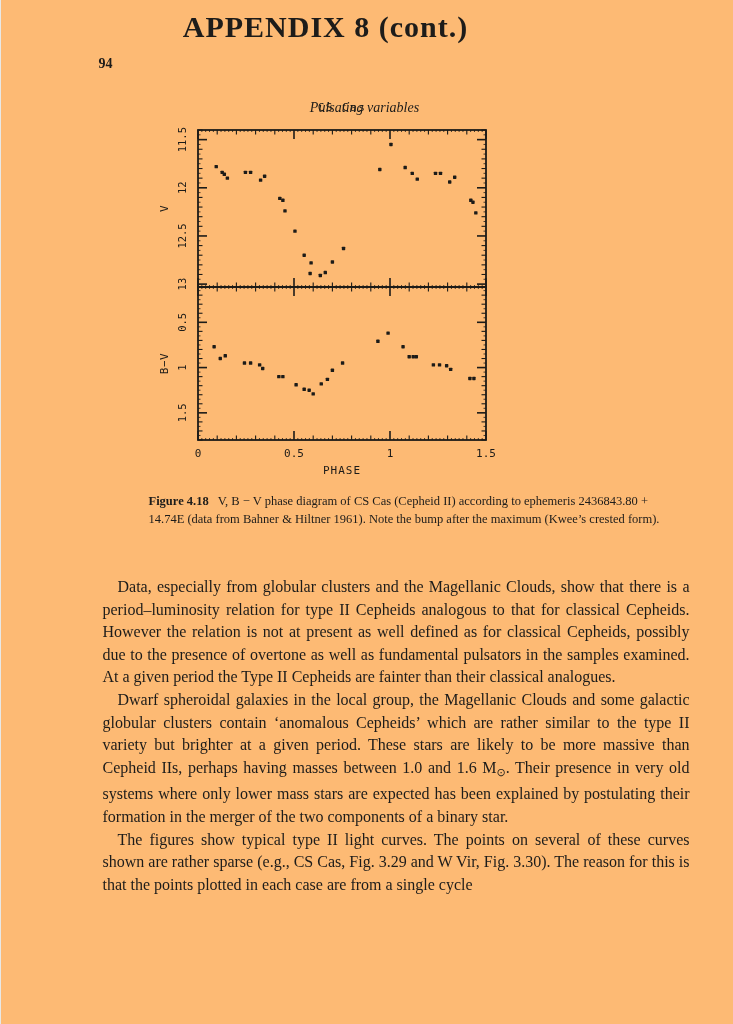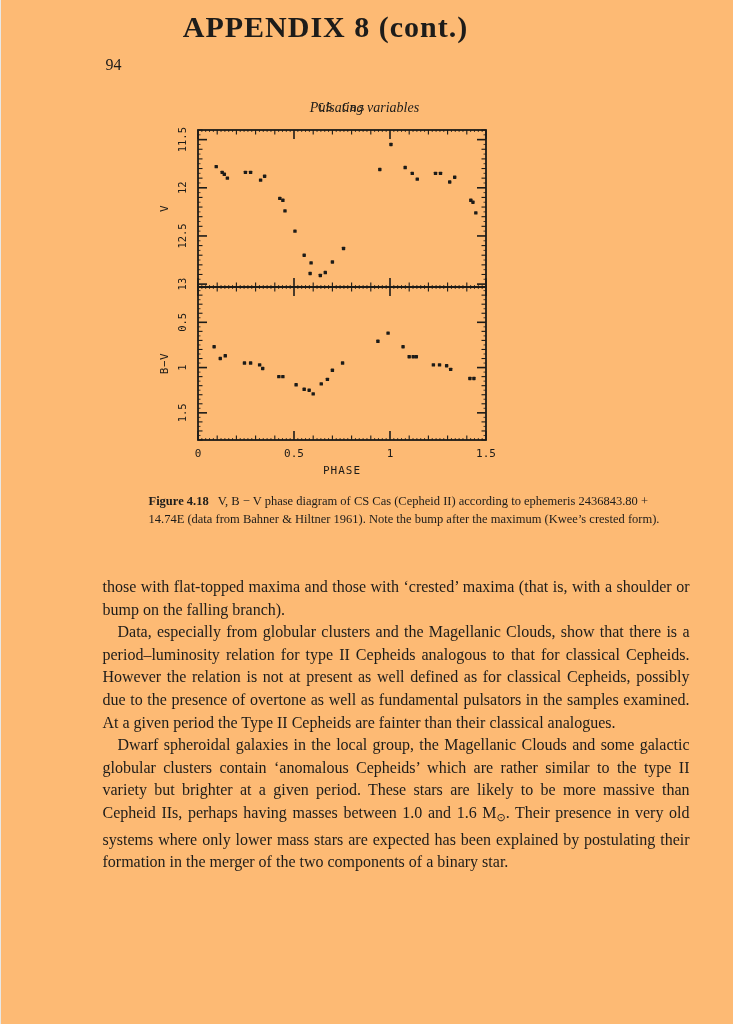--- a/index.html
+++ b/index.html
@@ -6,21 +6,21 @@
   .page {
     position:relative; width:732px; height:1024px; margin:0 auto;
     background:#fdba74; overflow:hidden;
     font-family:"Liberation Serif", serif; color:#1d1c1a;
   }
   .appendix-title {
     position:absolute; top:10px; left:0; width:650px;
     text-align:center; font-size:30px; font-weight:bold; letter-spacing:1px;
     font-family:"Liberation Serif", serif;
   }
-  .page-number { position:absolute; top:56px; left:105px; font-size:16px; }
+  .page-number { position:absolute; top:56px; left:98px; font-size:14px;font-weight:bold; }
   .running-head {
     position:absolute; top:56px; left:102px; width:524px;
     text-align:center; font-style:italic; font-size:14px;margin-top:44px;
   }
   .figure-svg { position:absolute; top:0; left:0; }
   .figure-caption {
     position:absolute; top:493px; left:148px; width:512px;
     font-size:12.5px; line-height:17.5px; text-align:left;
   }
   .figure-caption .cap-label { font-weight:bold; margin-right:9px; }
@@ -559,18 +559,18 @@
       <text x="389" y="457" font-size="11" text-anchor="middle" fill="#1c1b18" font-family="&quot;DejaVu Sans Mono&quot;, monospace" letter-spacing="0">1</text>
       <text x="485" y="457" font-size="11" text-anchor="middle" fill="#1c1b18" font-family="&quot;DejaVu Sans Mono&quot;, monospace" letter-spacing="0">1.5</text>
       <text x="341" y="474" font-size="11" text-anchor="middle" fill="#1c1b18" font-family="&quot;DejaVu Sans Mono&quot;, monospace" letter-spacing="1">PHASE</text>
     </svg>
 
   <div class="figure-caption">
     <span class="cap-label">Figure 4.18</span><span class="math">V, B − V</span><span> phase diagram of CS Cas (Cepheid II) according to ephemeris 2436843.80 + 14.74</span><span class="math">E</span><span> (data from Bahner &amp; Hiltner 1961). Note the bump after the maximum (Kwee’s crested form).</span>
   </div>
 
   <div class="body-text">
-    <p class="no-indent">those with flat-topped maxima and those with ‘crested’ maxima (that is, with a shoulder or bump on the falling branch).</p>
     <p>Data, especially from globular clusters and the Magellanic Clouds, show that there is a period–luminosity relation for type II Cepheids analogous to that for classical Cepheids. However the relation is not at present as well defined as for classical Cepheids, possibly due to the presence of overtone as well as fundamental pulsators in the samples examined. At a given period the Type II Cepheids are fainter than their classical analogues.</p>
     <p><span>Dwarf spheroidal galaxies in the local group, the Magellanic Clouds and some galactic globular clusters contain ‘anomalous Cepheids’ which are rather similar to the type II variety but brighter at a given period. These stars are likely to be more massive than Cepheid IIs, perhaps having masses between 1.0 and 1.6 </span><span class="math">M</span><sub class="sun">⊙</sub><span>. Their presence in very old systems where only lower mass stars are expected has been explained by postulating their formation in the merger of the two components of a binary star.</span></p>
+    <p>The figures show typical type II light curves. The points on several of these curves shown are rather sparse (e.g., CS Cas, Fig. 3.29 and W Vir, Fig. 3.30). The reason for this is that the points plotted in each case are from a single cycle</p>
   </div>
 
 </div>
 
 </body></html>

